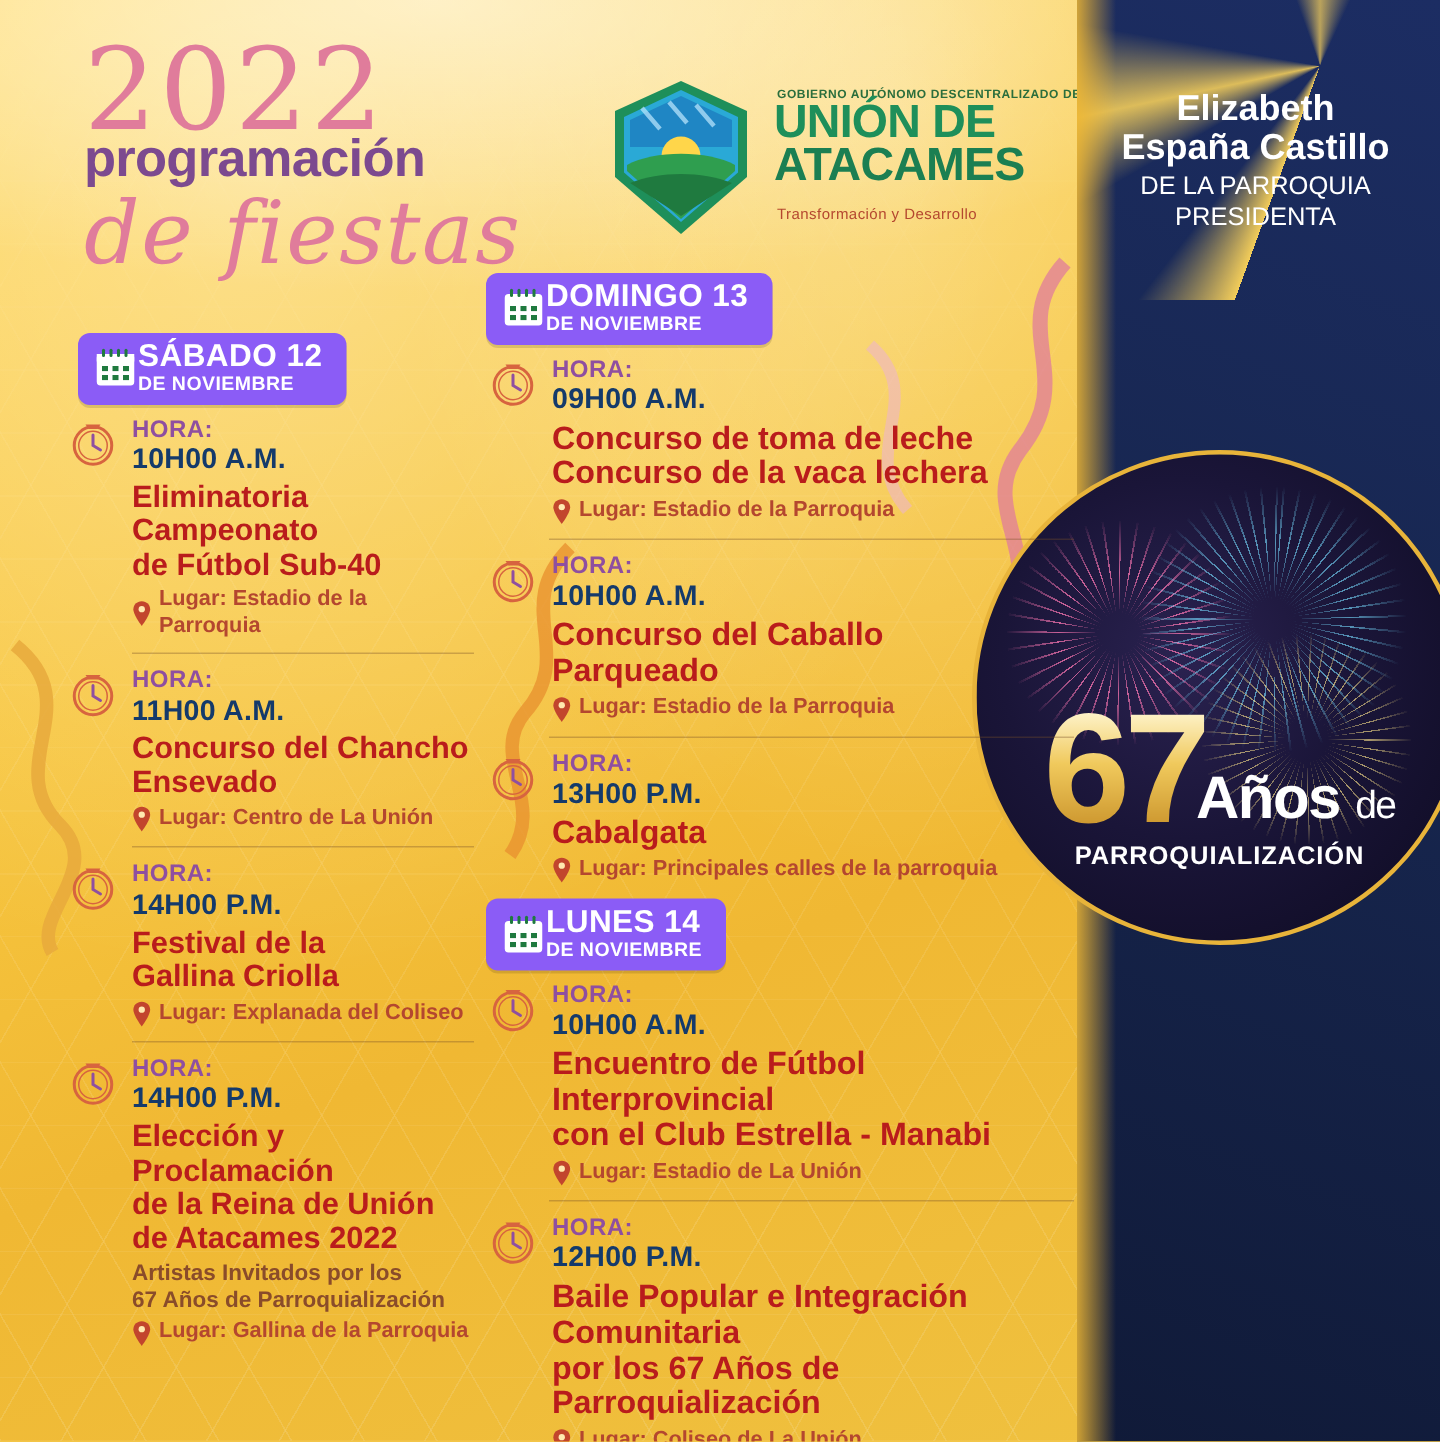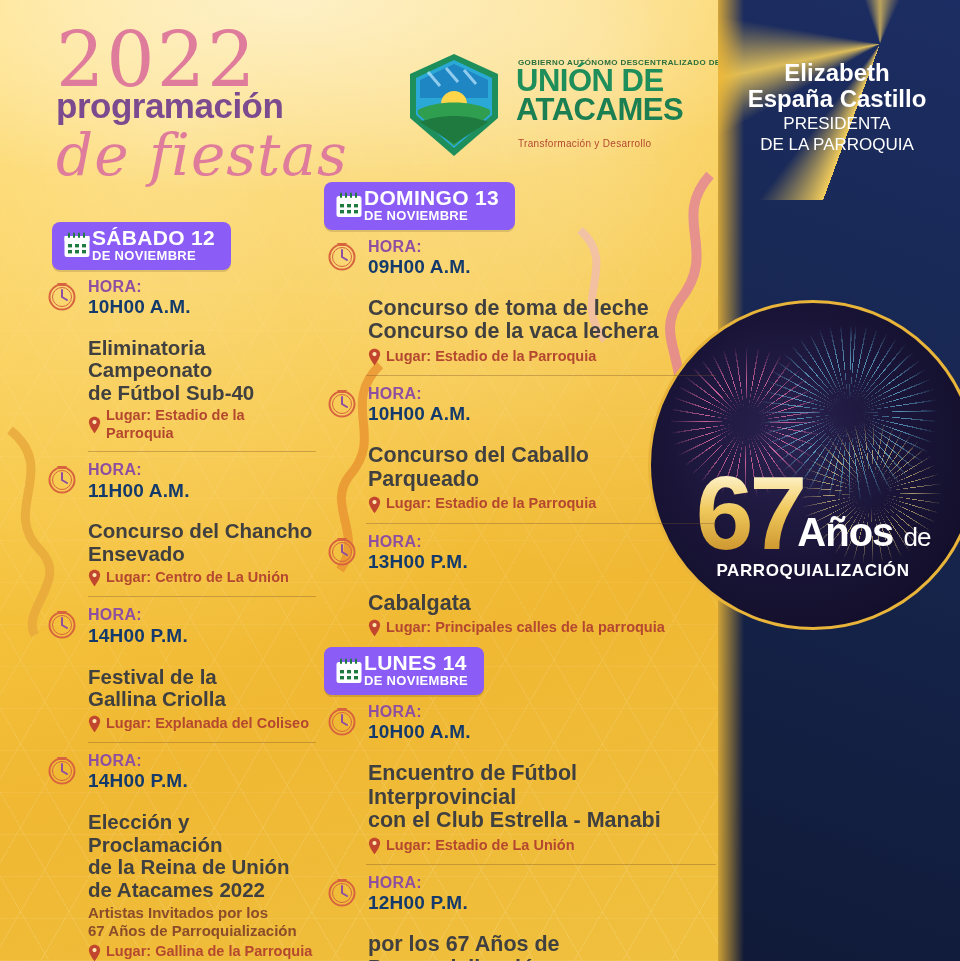--- a/index.html
+++ b/index.html
@@ -162,21 +162,21 @@
 
   
   .col { position: absolute; }
   .col-left { left: 44px; top: 222px; width: 272px; }
   .col-mid  { left: 324px; top: 182px; width: 392px; }
 
   .event { position: relative; padding-left: 44px; margin-bottom: 6px; }
   .clock { position: absolute; left: 2px; top: 2px; width: 32px; height: 32px; }
   .hora { font-size: 16px; font-weight: bold; color: #8f4fa0; letter-spacing: 0.3px; line-height: 1.15; }
   .hora-val { font-size: 19px; font-weight: bold; color: #143a6b; line-height: 1.2; letter-spacing: 0.2px; }
-  .ev-title { font-size: 20.5px; font-weight: bold; color: #404040; line-height: 1.1; margin-top: 18px; }
+  .ev-title { font-size: 20.5px; font-weight: bold; color: #b91c1c; line-height: 1.1; margin-top: 2px; }
   .ev-sub { font-size: 15px; font-weight: bold; color: #8a4c2a; line-height: 1.18; margin-top: 3px; }
   .place { display: flex; align-items: center; gap: 5px; margin-top: 3px; }
   .pin { width: 13px; height: 18px; flex: 0 0 auto; margin-top: 1px; }
   .place span { font-size: 14.5px; font-weight: bold; color: #b4472f; line-height: 1.2; }
   .divider { height: 1px; background: rgba(120,80,40,0.35); margin: 9px 0 9px 44px; }
   .mid .ev-title { font-size: 21.5px; }
   .mid .divider { margin-left: 42px; }
 
   .badge-row { margin: 0 0 8px 8px; }
   .badge-row.mid2 { margin-left: 0; }
@@ -228,22 +228,22 @@
 </div>
 
 <div class="right-panel">
   <div class="starburst"></div>
   <div class="edge-fade"></div>
 </div>
 
 <div class="pres">
   <div class="n1">Elizabeth</div>
   <div class="n1">España Castillo</div>
+  <div class="n2">DE LA PARROQUIA</div>
   <div class="n2">PRESIDENTA</div>
-  <div class="n2">DE LA PARROQUIA</div>
 </div>
 
 <div class="circle-wrap">
   <div class="circle">
     <div class="fw fw-a"></div>
     <div class="fw fw-b"></div>
     <div class="fw fw-c"></div>
     <div class="circle-text">
       <div style="white-space:nowrap">
         <span class="big67">67</span><span class="anos"><span>Años</span> <small>de</small></span>
@@ -526,20 +526,21 @@
   <div class="event">
     <svg class="clock" viewBox="0 0 32 32">
       <circle cx="16" cy="17" r="12.5" fill="none" stroke="#d7643f" stroke-width="2"></circle>
       <circle cx="16" cy="17" r="9.5" fill="none" stroke="#d7643f" stroke-width="1"></circle>
       <path d="M16 10 L16 17 L21 20" stroke="#8f4fa0" stroke-width="2" fill="none" stroke-linecap="round"></path>
       <path d="M11 3 L21 3 L19 6 L13 6 Z" fill="#d7643f"></path>
     </svg>
     <div class="hora">HORA:</div>
     <div class="hora-val">12H00 P.M.</div>
     <div class="ev-title">
+      <div>Baile Popular e Integración Comunitaria</div>
       <div>por los 67 Años de Parroquialización</div>
     </div>
     <div class="place">
       <svg class="pin" viewBox="0 0 13 18">
         <path d="M6.5 0.8 C3.2 0.8 0.9 3.2 0.9 6.2 C0.9 10 6.5 17.3 6.5 17.3 C6.5 17.3 12.1 10 12.1 6.2 C12.1 3.2 9.8 0.8 6.5 0.8 Z" fill="#c2452d"></path>
         <circle cx="6.5" cy="6.1" r="2.1" fill="#ffe9b0"></circle>
       </svg>
       <span>Lugar: Coliseo de La Unión</span>
     </div>
   </div>

